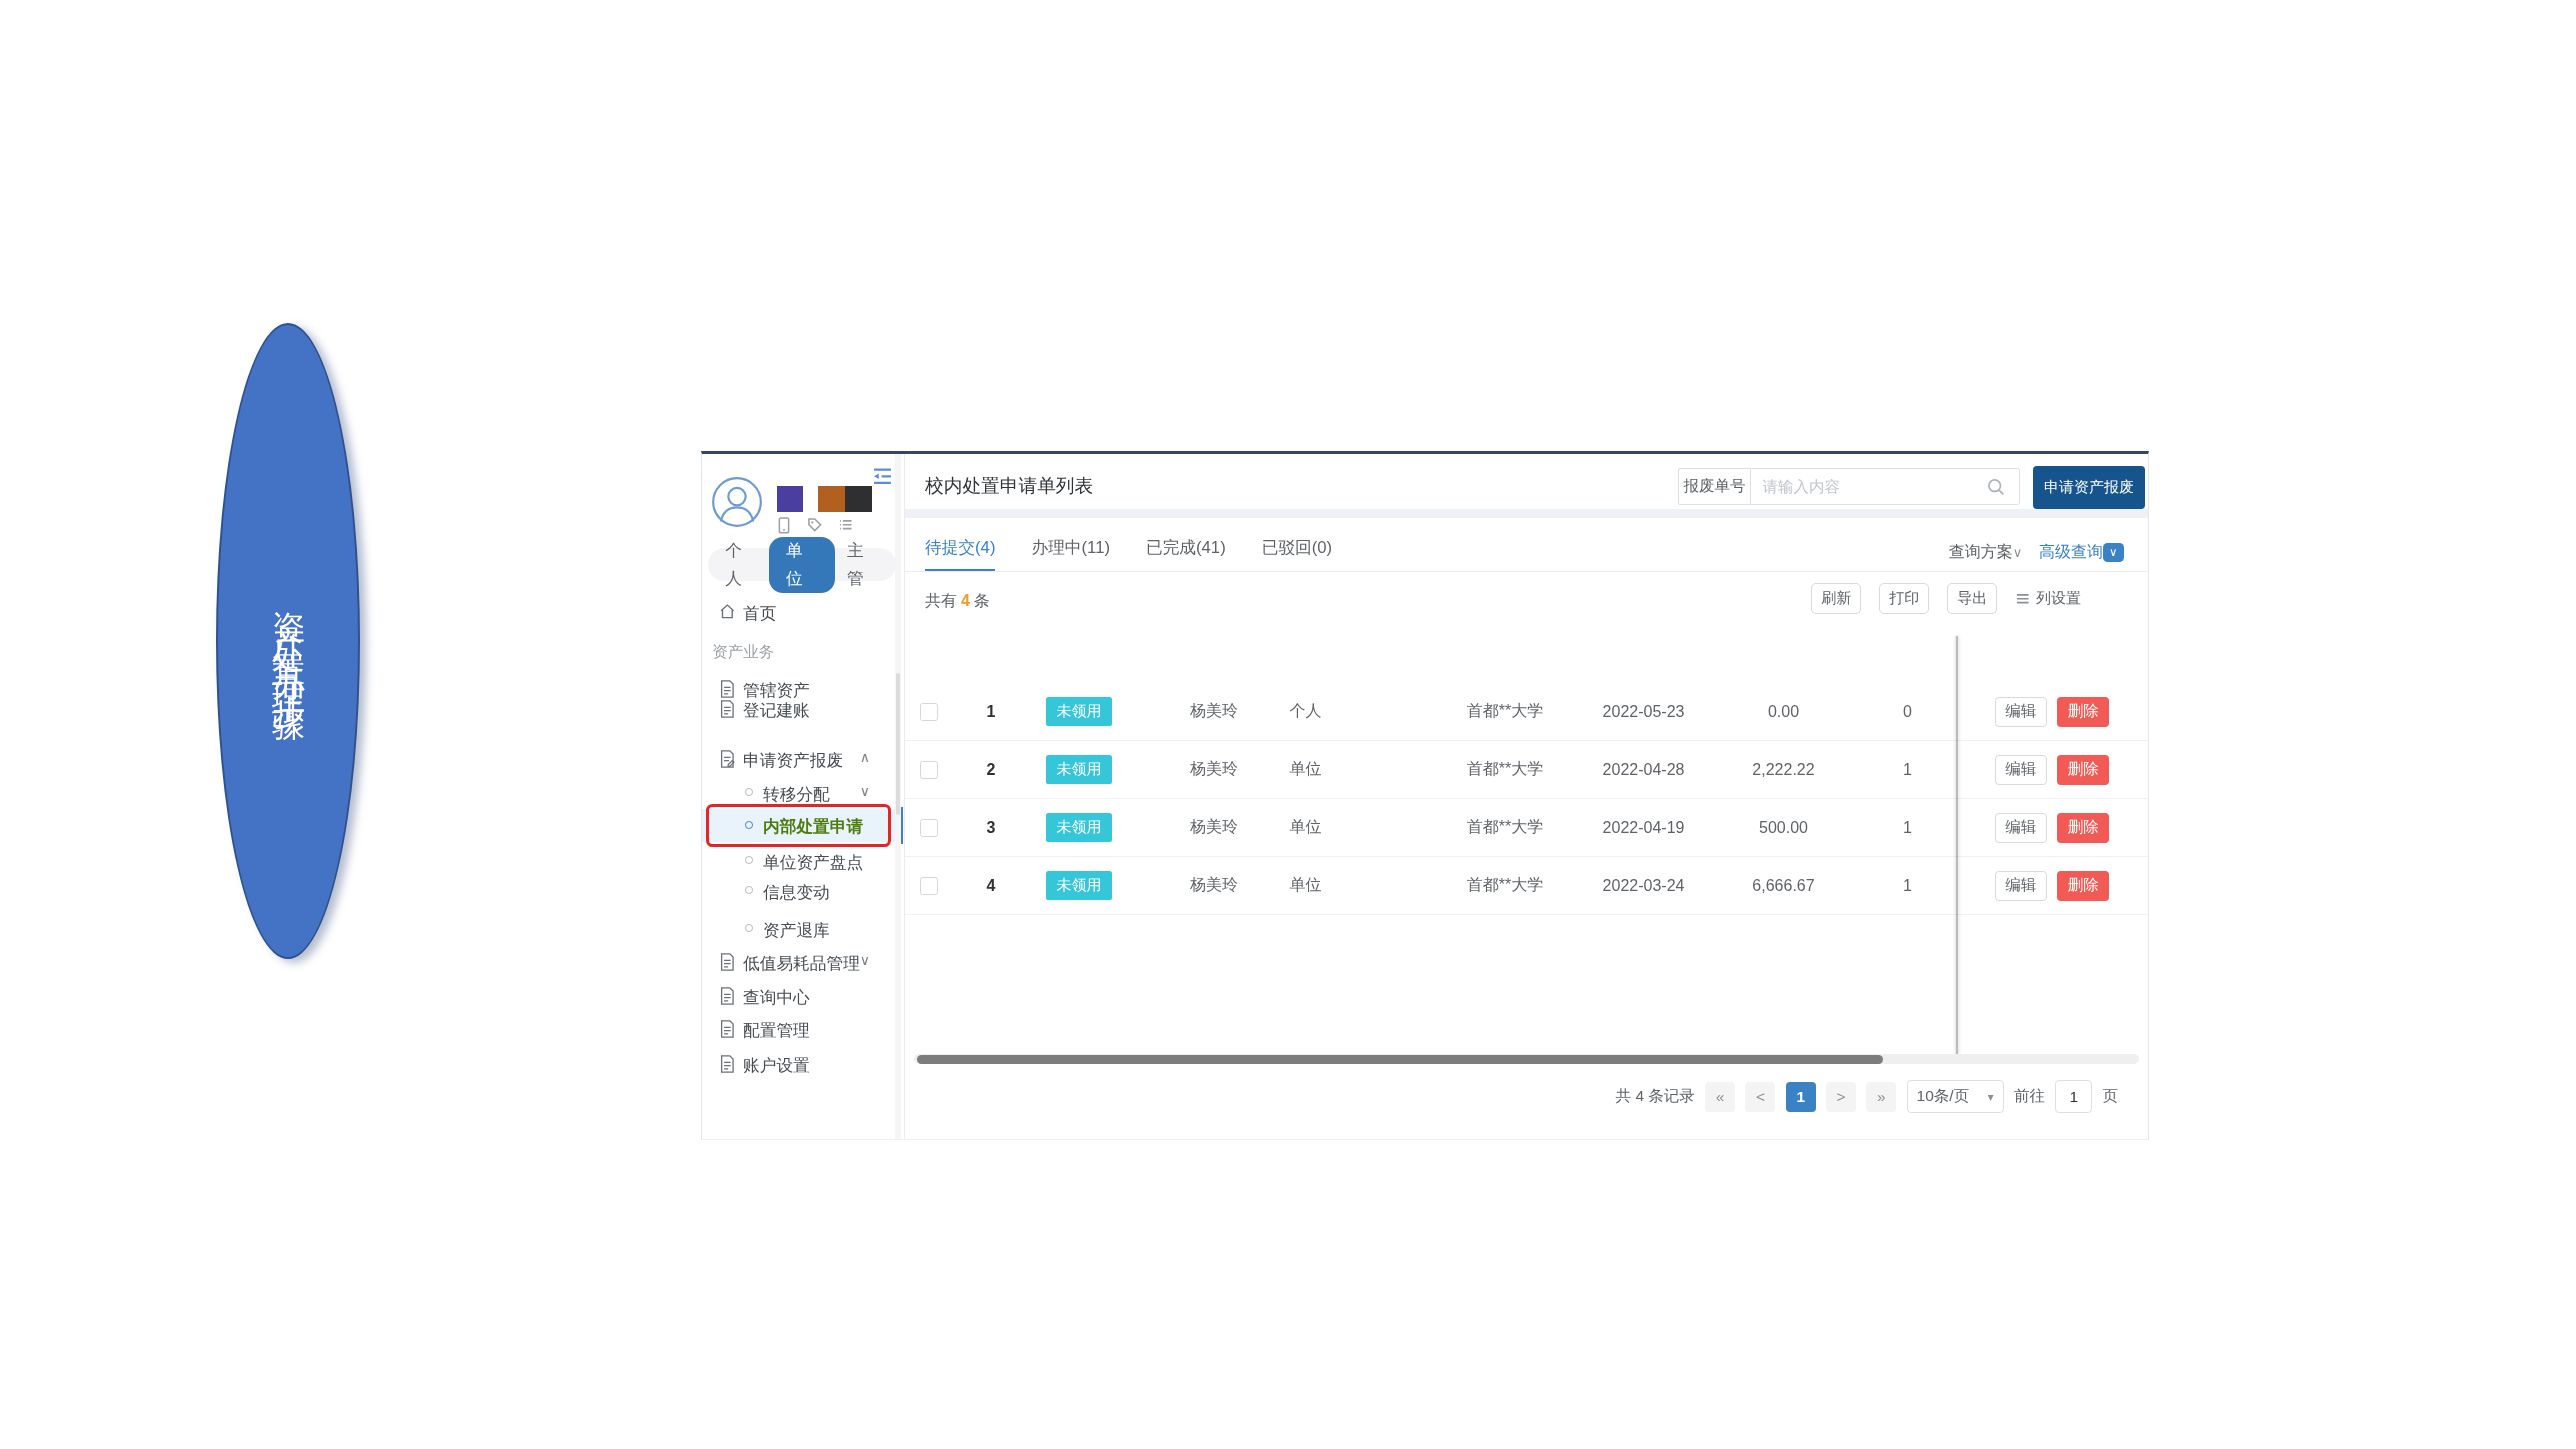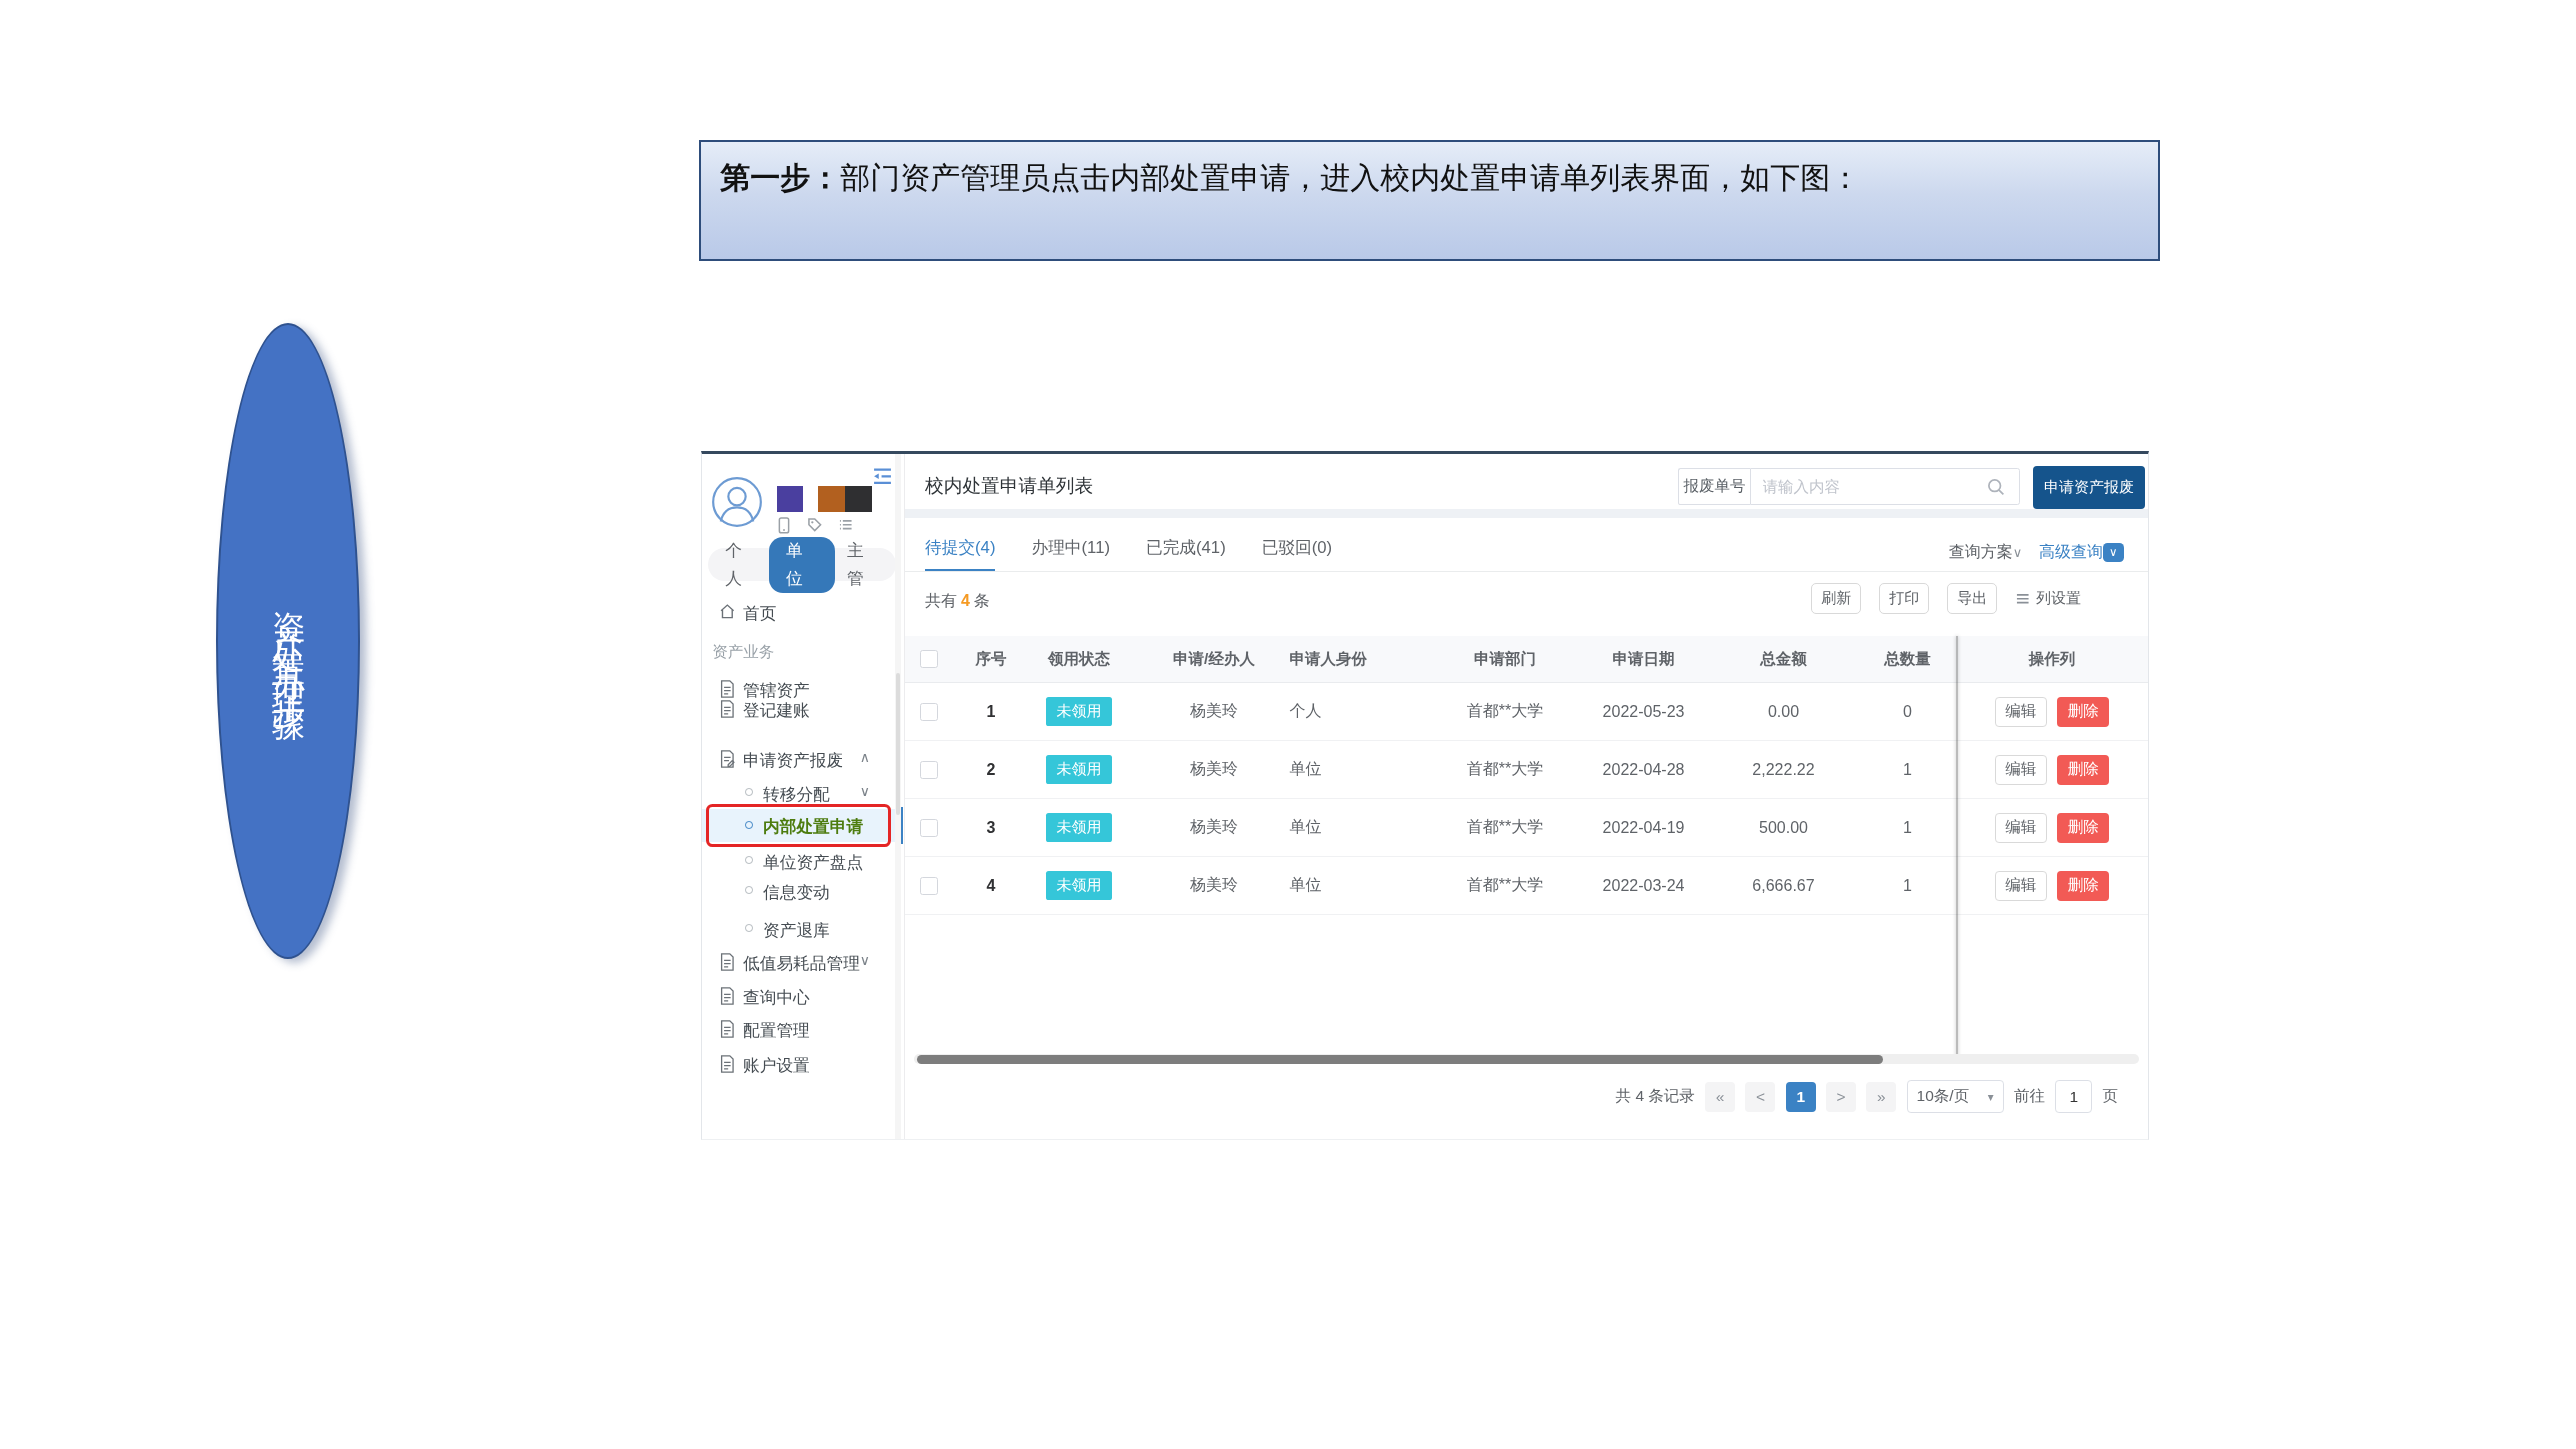--- a/index.html
+++ b/index.html
@@ -138,23 +138,20 @@
   .pg-size .caret { color:#8a9097; font-size:11.6px; }
   .pg-input { width:37px; height:33px; border:0.6px solid #dcdfe6; border-radius:3.9px; text-align:center; font-size:15.5px; color:#333; outline:none; font-family:"Liberation Sans", sans-serif; }
 
   .ico { display:block; }
 </style>
 </head>
 <body>
 
 <div class="page">
 
-  <div class="step-box">
-    <b>第一步：</b><span>部门资产管理员点击内部处置申请，进入校内处置申请单列表界面，如下图：</span>
-  </div>
 
   <div class="ellipse">
     <div class="ellipse-text">资产处置办理步骤</div>
   </div>
 
   <div class="app">
 
     <aside class="sidebar">
 
       <span class="collapse-icon">
@@ -327,34 +324,20 @@
         <button class="tbtn">打印</button>
         <button class="tbtn">导出</button>
         <span class="col-set">
           <svg class="ico" width="15.5" height="15.5" viewBox="0 0 16 16" fill="none" stroke="#8a9097" stroke-width="1.6">
               <path d="M2 4h12M2 8h12M2 12h12"></path>
             </svg>
           <span>列设置</span>
         </span>
       </div>
 
-      <div class="thead">
-        <span class="c-check">
-            <span class="cb"></span>
-          </span>
-        <span class="c-idx">序号</span>
-        <span class="c-status">领用状态</span>
-        <span class="c-app">申请/经办人</span>
-        <span class="c-ident">申请人身份</span>
-        <span class="c-dept">申请部门</span>
-        <span class="c-date">申请日期</span>
-        <span class="c-amt">总金额</span>
-        <span class="c-qty">总数量</span>
-        <span class="c-act">操作列</span>
-      </div>
 
       <div class="trow" style="top:229px">
         <span class="c-check">
             <span class="cb"></span>
           </span>
         <span class="c-idx">1</span>
         <span class="c-status"><span class="badge">未领用</span></span>
         <span class="c-app">杨美玲</span>
         <span class="c-ident">个人</span>
         <span class="c-dept">首都**大学</span>

